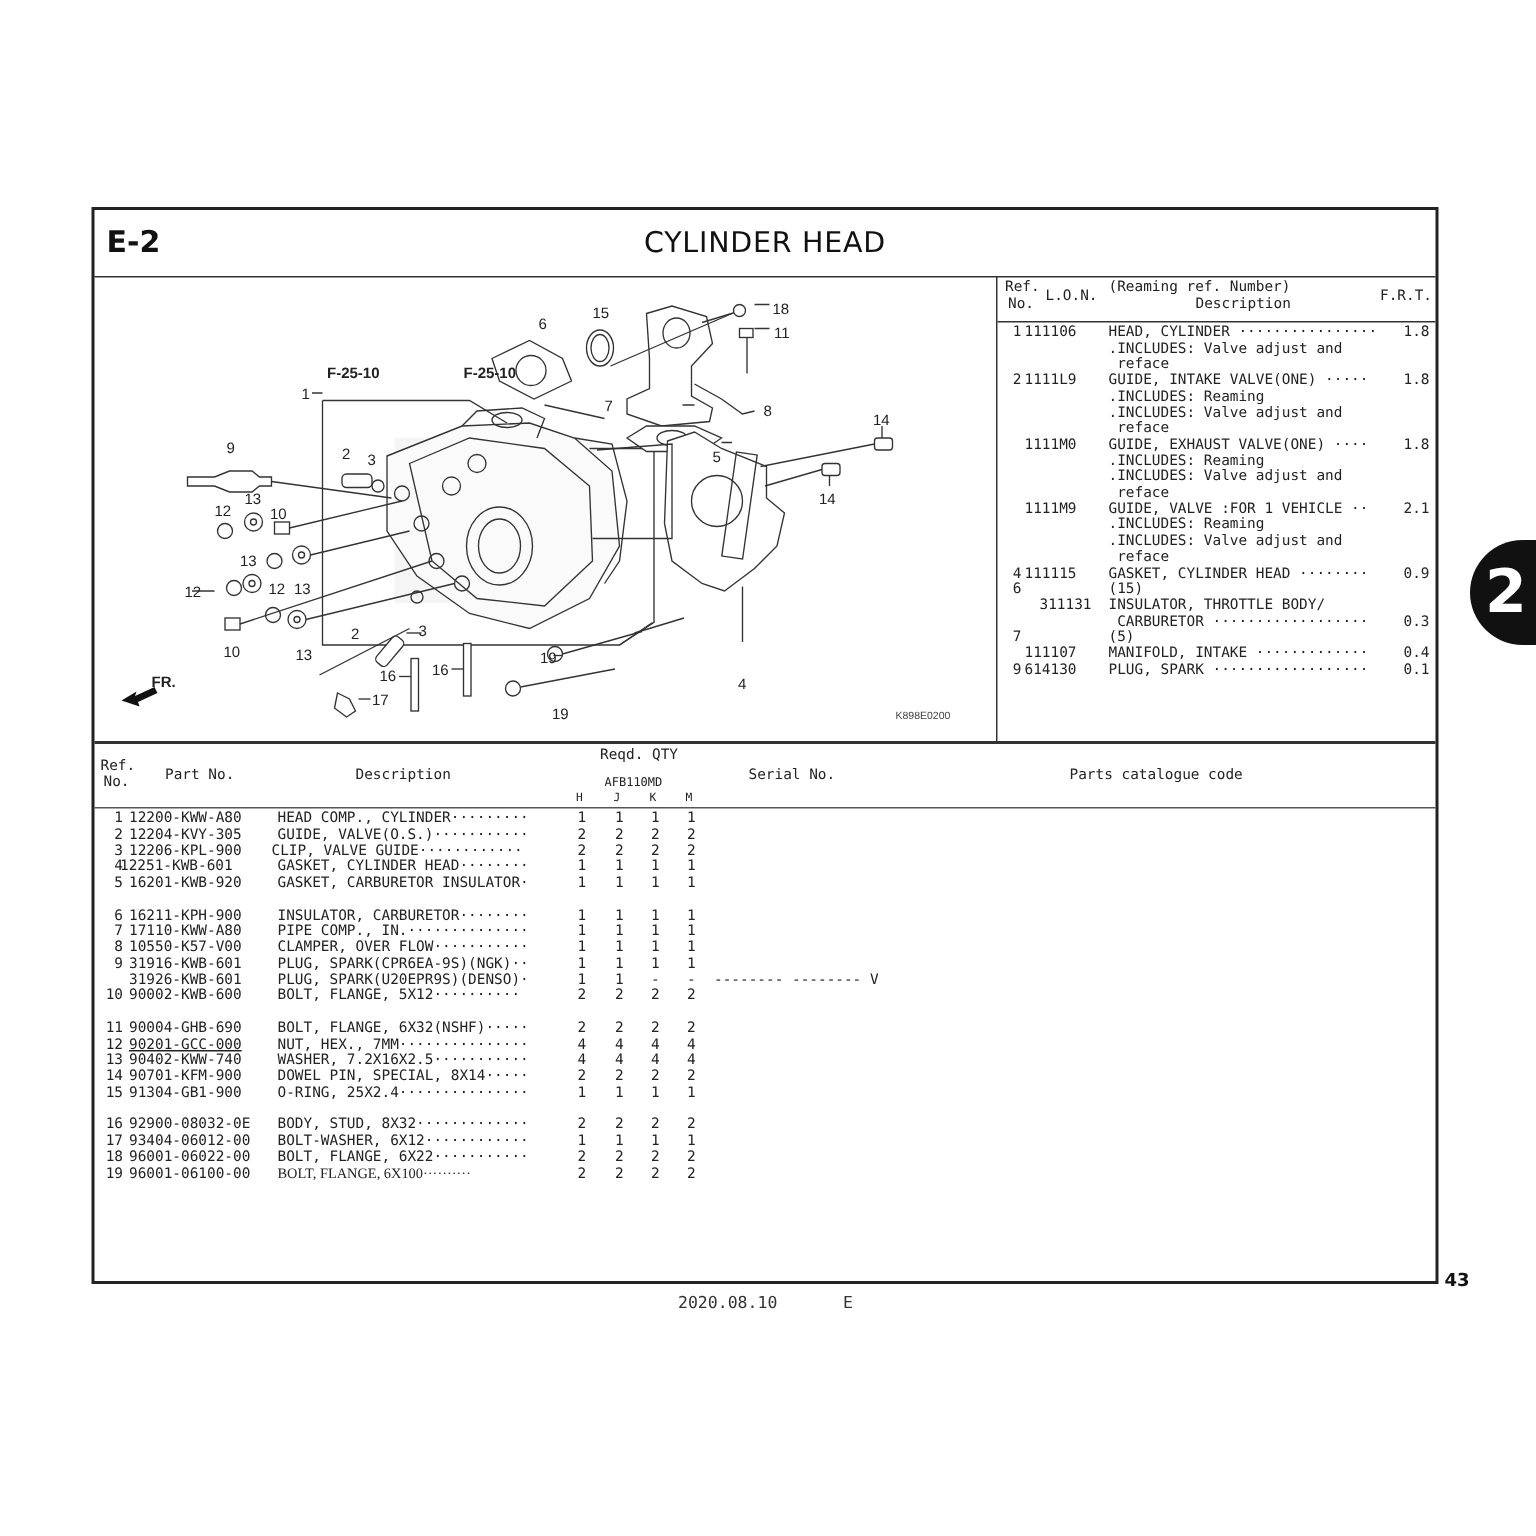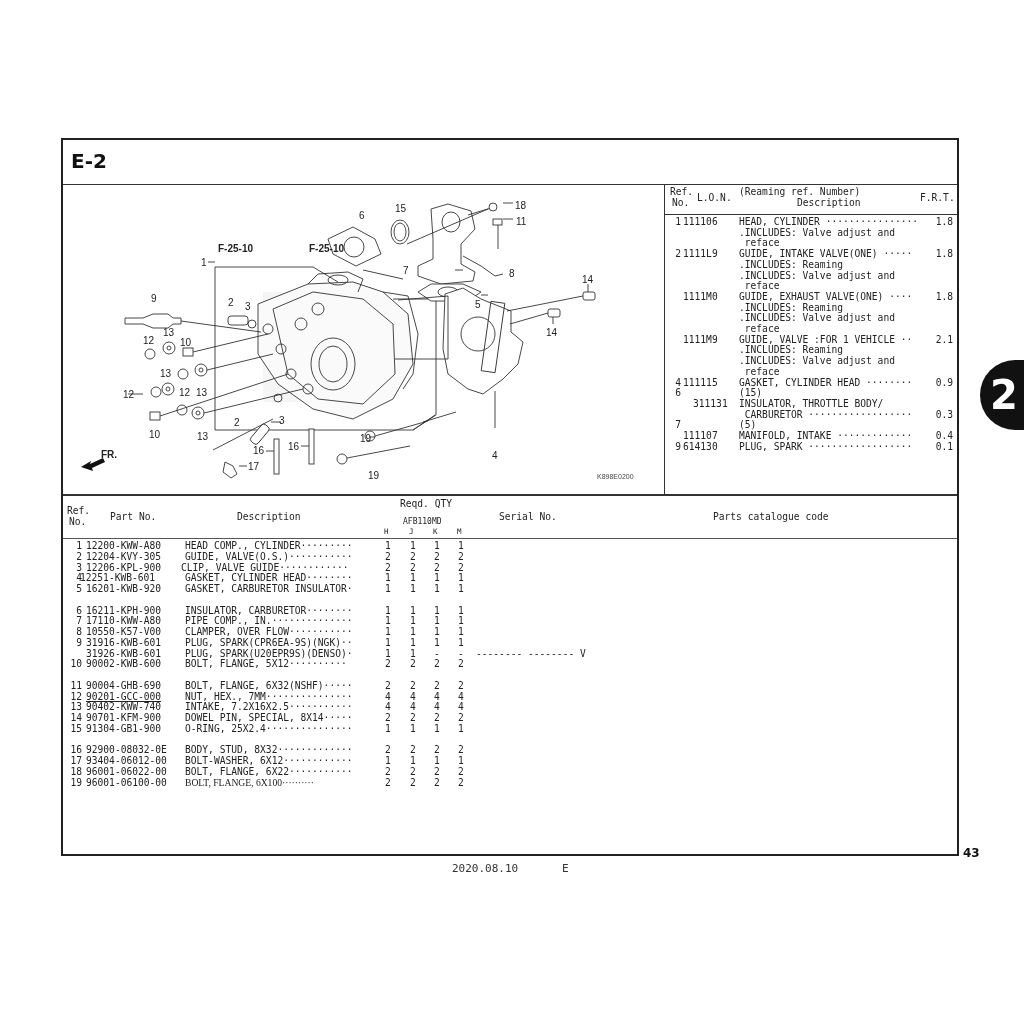--- a/index.html
+++ b/index.html
@@ -36,20 +36,21 @@
   .ref-label { font-family:"Liberation Sans", sans-serif; font-size:10px; font-weight:bold; fill:#222; }
   .fig-code { font-family:"Liberation Sans", sans-serif; font-size:7px; fill:#444; }
 </style>
 </head>
 <body>
 
 <div class="page-frame">
 
   <div class="title-bar">
     <span class="section-code">E-2</span>
+    <span class="page-title">CYLINDER HEAD</span>
   </div>
 
   <div class="diagram-area">
     <svg width="601" height="310" viewBox="0 0 601 310">
       <g fill="none" stroke="#333" stroke-width="0.9">
 
         <polyline points="152,83 152,246 350,246 372,231"></polyline>
         <polyline points="152,83 250,83 275,98" stroke-dasharray="0"></polyline>
         <polyline points="350,246 373,231 373,115"></polyline>
         <line x1="372" y1="115" x2="330" y2="115"></line>
@@ -254,21 +255,21 @@
         <div class="parts-row" style="top: 77.25px;"><span style="left:2px;width:17px;text-align:right;">4</span><span style="left:17px;">12251-KWB-601</span><span style="left:122px;">GASKET, CYLINDER HEAD········</span><span style="left:322px;">1</span><span style="left:347px;">1</span><span style="left:371px;">1</span><span style="left:395px;">1</span><span style="left:413px;"></span></div>
         <div class="parts-row" style="top: 88px;"><span style="left:2px;width:17px;text-align:right;">5</span><span style="left:23px;">16201-KWB-920</span><span style="left:122px;">GASKET, CARBURETOR INSULATOR·</span><span style="left:322px;">1</span><span style="left:347px;">1</span><span style="left:371px;">1</span><span style="left:395px;">1</span><span style="left:413px;"></span></div>
         <div class="parts-row" style="top: 109.5px;"><span style="left:2px;width:17px;text-align:right;">6</span><span style="left:23px;">16211-KPH-900</span><span style="left:122px;">INSULATOR, CARBURETOR········</span><span style="left:322px;">1</span><span style="left:347px;">1</span><span style="left:371px;">1</span><span style="left:395px;">1</span><span style="left:413px;"></span></div>
         <div class="parts-row" style="top: 120.25px;"><span style="left:2px;width:17px;text-align:right;">7</span><span style="left:23px;">17110-KWW-A80</span><span style="left:122px;">PIPE COMP., IN.··············</span><span style="left:322px;">1</span><span style="left:347px;">1</span><span style="left:371px;">1</span><span style="left:395px;">1</span><span style="left:413px;"></span></div>
         <div class="parts-row" style="top: 131px;"><span style="left:2px;width:17px;text-align:right;">8</span><span style="left:23px;">10550-K57-V00</span><span style="left:122px;">CLAMPER, OVER FLOW···········</span><span style="left:322px;">1</span><span style="left:347px;">1</span><span style="left:371px;">1</span><span style="left:395px;">1</span><span style="left:413px;"></span></div>
         <div class="parts-row" style="top: 141.75px;"><span style="left:2px;width:17px;text-align:right;">9</span><span style="left:23px;">31916-KWB-601</span><span style="left:122px;">PLUG, SPARK(CPR6EA-9S)(NGK)··</span><span style="left:322px;">1</span><span style="left:347px;">1</span><span style="left:371px;">1</span><span style="left:395px;">1</span><span style="left:413px;"></span></div>
         <div class="parts-row" style="top: 152.5px;"><span style="left:2px;width:17px;text-align:right;"></span><span style="left:23px;">31926-KWB-601</span><span style="left:122px;">PLUG, SPARK(U20EPR9S)(DENSO)·</span><span style="left:322px;">1</span><span style="left:347px;">1</span><span style="left:371px;">-</span><span style="left:395px;">-</span><span style="left:413px;">-------- -------- V</span></div>
         <div class="parts-row" style="top: 163.25px;"><span style="left:2px;width:17px;text-align:right;">10</span><span style="left:23px;">90002-KWB-600</span><span style="left:122px;">BOLT, FLANGE, 5X12··········</span><span style="left:322px;">2</span><span style="left:347px;">2</span><span style="left:371px;">2</span><span style="left:395px;">2</span><span style="left:413px;"></span></div>
         <div class="parts-row" style="top: 184.75px;"><span style="left:2px;width:17px;text-align:right;">11</span><span style="left:23px;">90004-GHB-690</span><span style="left:122px;">BOLT, FLANGE, 6X32(NSHF)·····</span><span style="left:322px;">2</span><span style="left:347px;">2</span><span style="left:371px;">2</span><span style="left:395px;">2</span><span style="left:413px;"></span></div>
         <div class="parts-row" style="top: 195.5px;"><span style="left:2px;width:17px;text-align:right;">12</span><span style="left:23px;text-decoration:underline;">90201-GCC-000</span><span style="left:122px;">NUT, HEX., 7MM···············</span><span style="left:322px;">4</span><span style="left:347px;">4</span><span style="left:371px;">4</span><span style="left:395px;">4</span><span style="left:413px;"></span></div>
-        <div class="parts-row" style="top: 206.25px;"><span style="left:2px;width:17px;text-align:right;">13</span><span style="left:23px;">90402-KWW-740</span><span style="left:122px;">INTAKE, 7.2X16X2.5···········</span><span style="left:322px;">4</span><span style="left:347px;">4</span><span style="left:371px;">4</span><span style="left:395px;">4</span><span style="left:413px;"></span></div>
+        <div class="parts-row" style="top: 206.25px;"><span style="left:2px;width:17px;text-align:right;">13</span><span style="left:23px;">90402-KWW-740</span><span style="left:122px;">WASHER, 7.2X16X2.5···········</span><span style="left:322px;">4</span><span style="left:347px;">4</span><span style="left:371px;">4</span><span style="left:395px;">4</span><span style="left:413px;"></span></div>
         <div class="parts-row" style="top: 217px;"><span style="left:2px;width:17px;text-align:right;">14</span><span style="left:23px;">90701-KFM-900</span><span style="left:122px;">DOWEL PIN, SPECIAL, 8X14·····</span><span style="left:322px;">2</span><span style="left:347px;">2</span><span style="left:371px;">2</span><span style="left:395px;">2</span><span style="left:413px;"></span></div>
         <div class="parts-row" style="top: 227.75px;"><span style="left:2px;width:17px;text-align:right;">15</span><span style="left:23px;">91304-GB1-900</span><span style="left:122px;">O-RING, 25X2.4···············</span><span style="left:322px;">1</span><span style="left:347px;">1</span><span style="left:371px;">1</span><span style="left:395px;">1</span><span style="left:413px;"></span></div>
         <div class="parts-row" style="top: 249.25px;"><span style="left:2px;width:17px;text-align:right;">16</span><span style="left:23px;">92900-08032-0E</span><span style="left:122px;">BODY, STUD, 8X32·············</span><span style="left:322px;">2</span><span style="left:347px;">2</span><span style="left:371px;">2</span><span style="left:395px;">2</span><span style="left:413px;"></span></div>
         <div class="parts-row" style="top: 260px;"><span style="left:2px;width:17px;text-align:right;">17</span><span style="left:23px;">93404-06012-00</span><span style="left:122px;">BOLT-WASHER, 6X12············</span><span style="left:322px;">1</span><span style="left:347px;">1</span><span style="left:371px;">1</span><span style="left:395px;">1</span><span style="left:413px;"></span></div>
         <div class="parts-row" style="top: 270.75px;"><span style="left:2px;width:17px;text-align:right;">18</span><span style="left:23px;">96001-06022-00</span><span style="left:122px;">BOLT, FLANGE, 6X22···········</span><span style="left:322px;">2</span><span style="left:347px;">2</span><span style="left:371px;">2</span><span style="left:395px;">2</span><span style="left:413px;"></span></div>
         <div class="parts-row" style="top: 281.5px;"><span style="left:2px;width:17px;text-align:right;">19</span><span style="left:23px;">96001-06100-00</span><span style="left:122px;font-family:Liberation Serif, serif;">BOLT, FLANGE, 6X100··········</span><span style="left:322px;">2</span><span style="left:347px;">2</span><span style="left:371px;">2</span><span style="left:395px;">2</span><span style="left:413px;"></span></div>
       </div>
   </div>
 </div>
 

